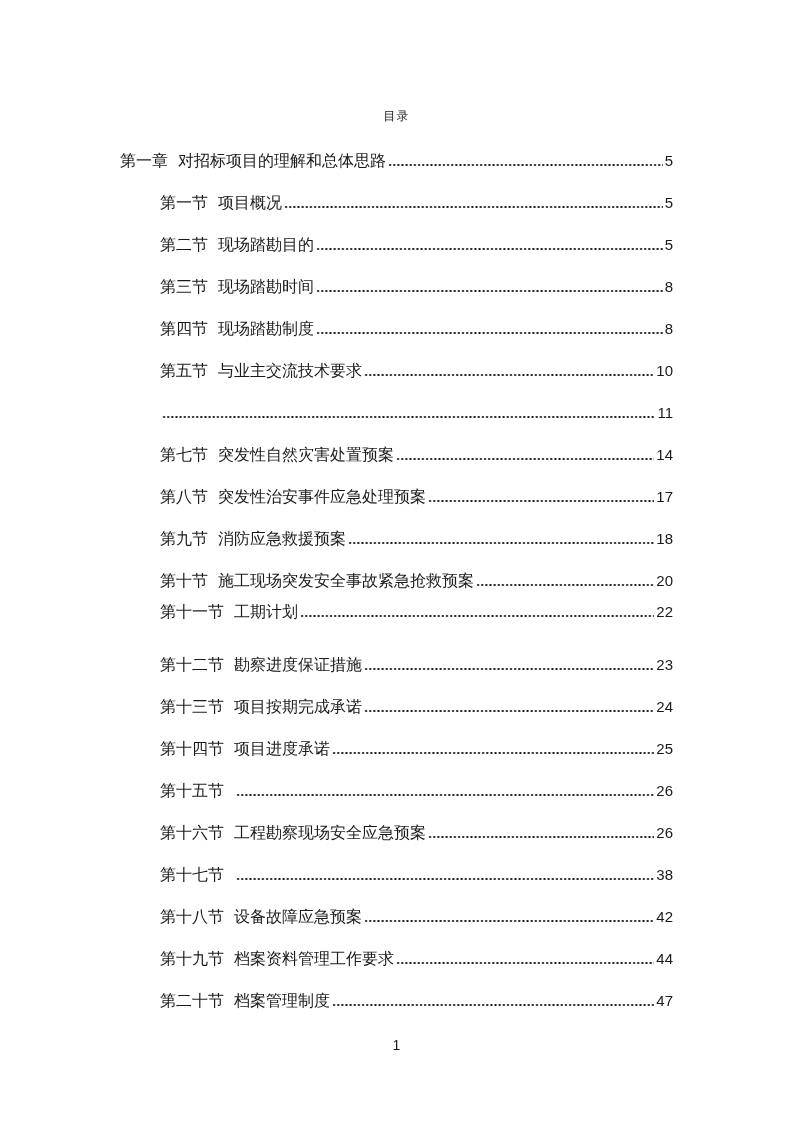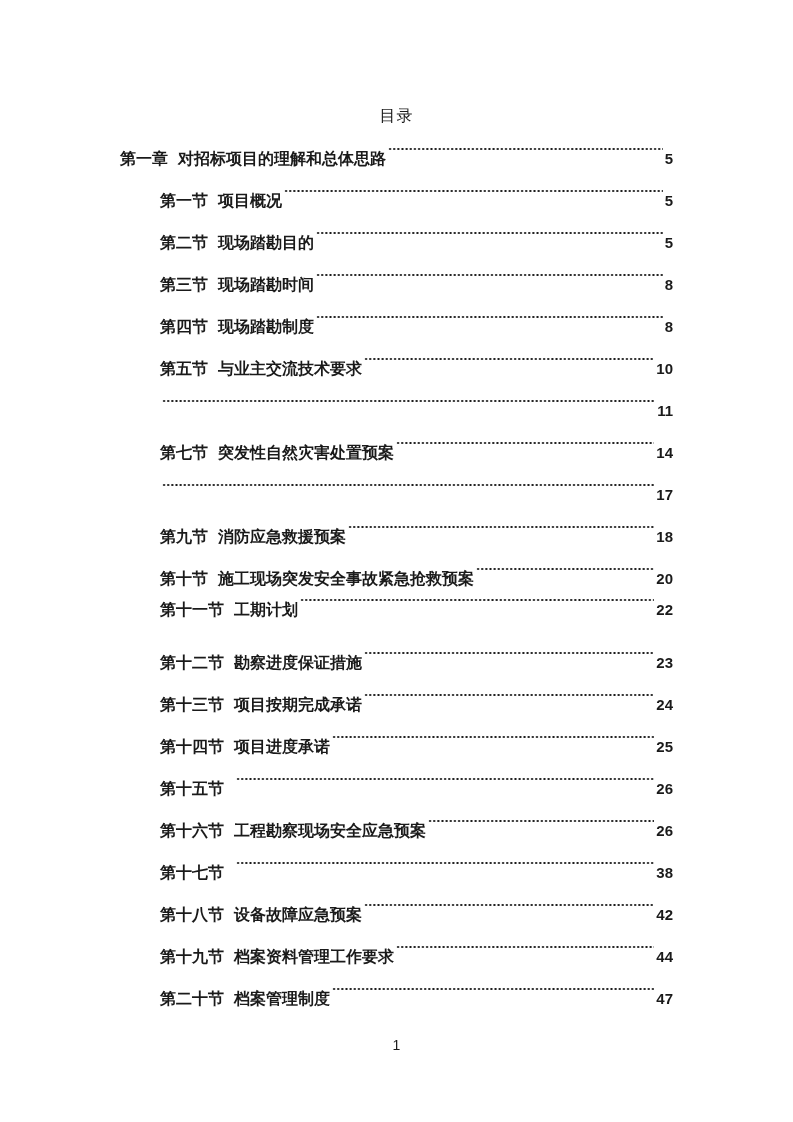--- a/index.html
+++ b/index.html
@@ -21,39 +21,39 @@
       width: 793px;
       height: 1122px;
       background: #ffffff;
     }
     .toc-title {
       position: absolute;
       top: 104px;
       left: 0;
       width: 793px;
       text-align: center;
-      font-size: 16px;
+      font-size: 12px;
       letter-spacing: 1px;
       line-height: 24px;
     }
     .toc-list {
       position: absolute;
       top: 147px;
       left: 0;
       width: 793px;
     }
     .toc-entry {
       position: absolute;
       height: 26px;
       display: flex;
+      align-items: flex-end;
       font-size: 16px;
       line-height: 24px;
       white-space: nowrap;
       cursor: pointer;
-      font-weight: bold;
     }
     .toc-entry.level-1 { left: 120px; width: 553px; }
     .toc-entry.level-2 { left: 160px; width: 513px; }
     .toc-label-wrap { flex: 0 0 auto; display: flex; }
     .toc-number { margin-right: 10px; }
     .toc-leader {
       flex: 1 1 auto;
       overflow: hidden;
       margin: 0 2px 6px 2px;
       height: 4px;
@@ -139,20 +139,24 @@
     </div>
     <div class="toc-entry level-2" style="top:294px">
       <span class="toc-label-wrap">
           <span class="toc-number">第七节</span>
           <span class="toc-text">突发性自然灾害处置预案</span>
         </span>
       <span class="toc-leader"></span>
       <span class="toc-page">14</span>
     </div>
     <div class="toc-entry level-2" style="top:336px">
+      <span class="toc-label-wrap">
+          <span class="toc-number">第八节</span>
+          <span class="toc-text">突发性治安事件应急处理预案</span>
+        </span>
       <span class="toc-leader"></span>
       <span class="toc-page">17</span>
     </div>
     <div class="toc-entry level-2" style="top:378px">
       <span class="toc-label-wrap">
           <span class="toc-number">第九节</span>
           <span class="toc-text">消防应急救援预案</span>
         </span>
       <span class="toc-leader"></span>
       <span class="toc-page">18</span>

